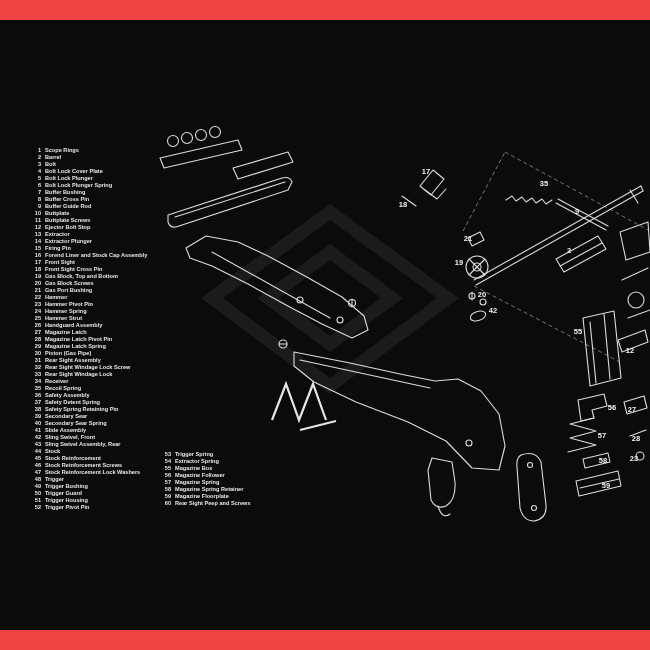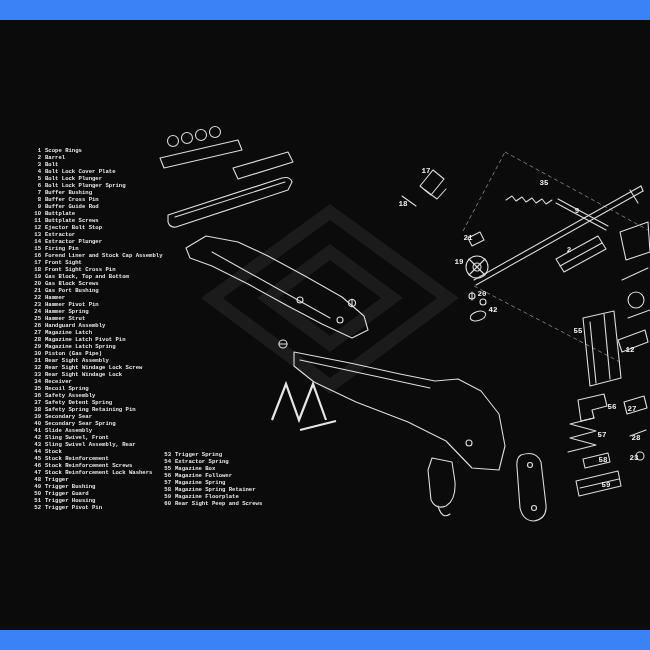--- a/index.html
+++ b/index.html
@@ -1,18 +1,18 @@
 <!DOCTYPE html>
 <html><head>
 <meta charset="utf-8">
 <style>
   html,body{margin:0;padding:0;background:#ffffff;}
   .page{
     position:relative;width:650px;height:650px;overflow:hidden;
-    background:#3b82f6;font-family:Liberation Mono, monospace;
+    background:#ef4444;font-family:Liberation Sans, sans-serif;
   }
   .mat{
     position:absolute;left:0;top:20px;width:650px;height:610px;
     background:#0b0b0b;
   }
   .art{position:absolute;left:0;top:0;z-index:2;}
   .col{
     position:absolute;z-index:3;color:#e8e8e8;
     font-size:5.6px;line-height:7px;font-weight:bold;white-space:nowrap;
   }

